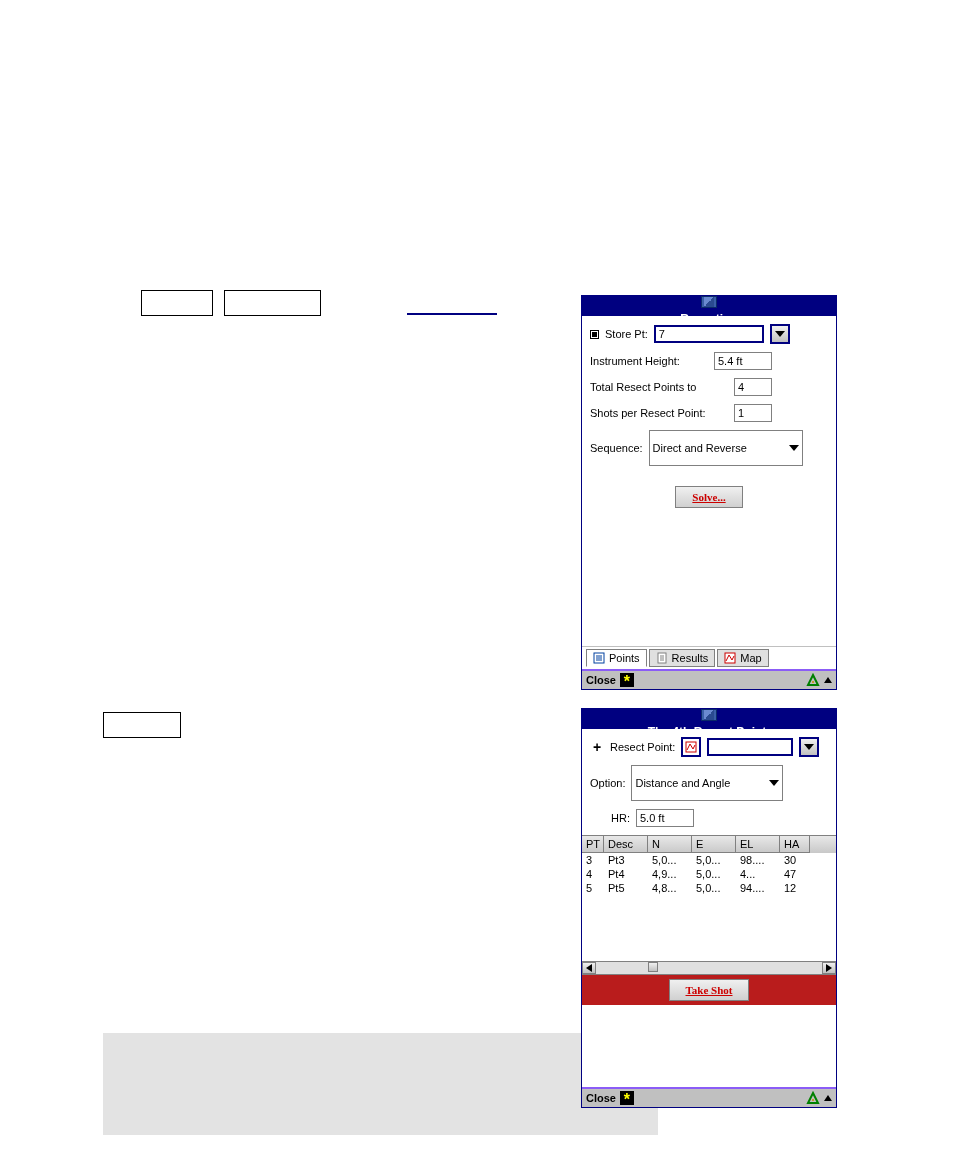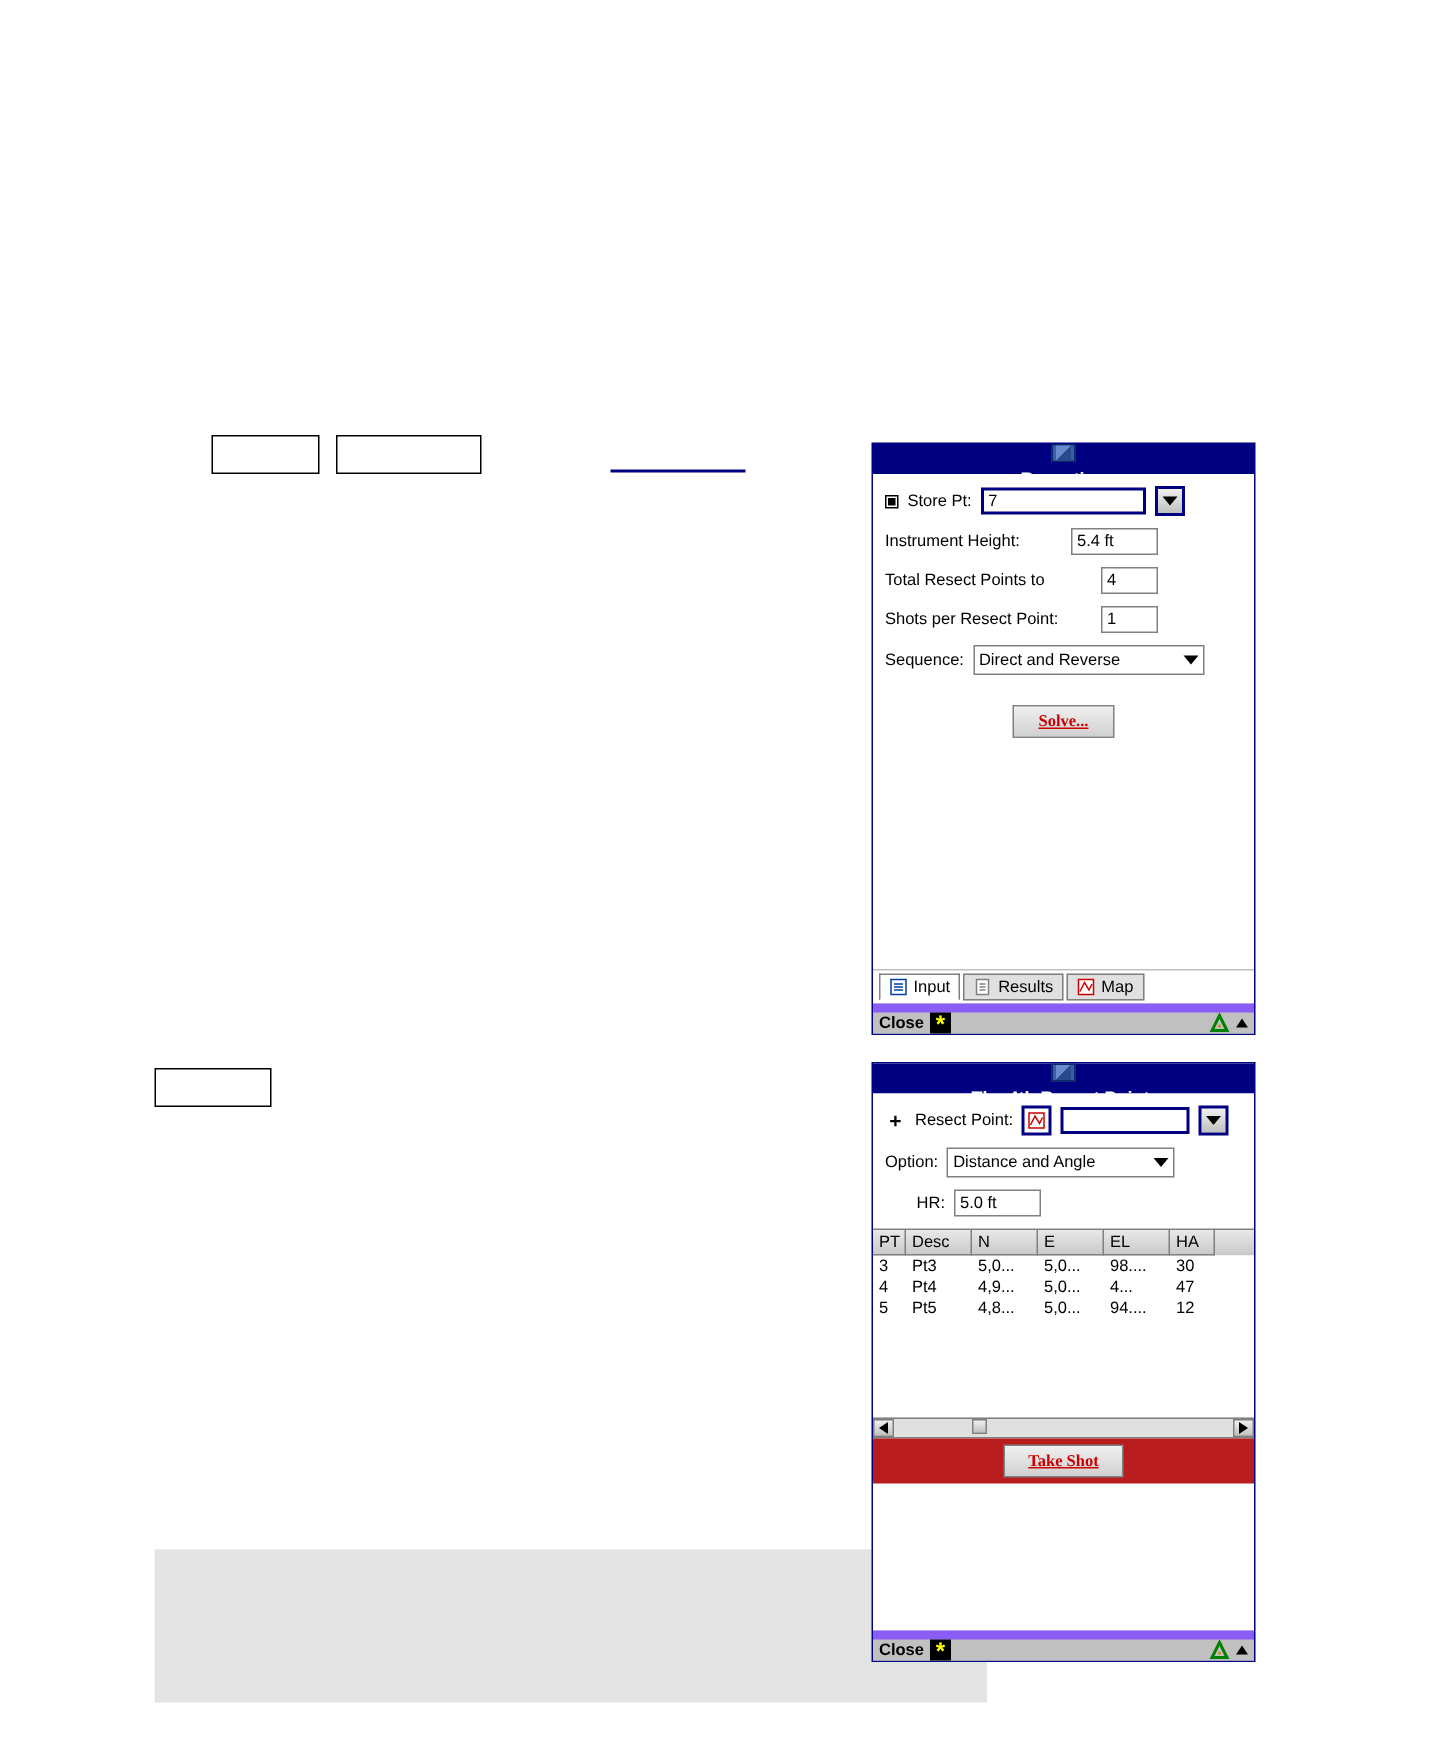--- a/index.html
+++ b/index.html
@@ -90,21 +90,21 @@
   .mapiconbtn {
     width: 20px; height: 20px;
     border: 2px solid #000080;
     background:#ffffff;
     display:flex;align-items:center;justify-content:center;
   }
   .mapiconbtn svg { display:block; }
   .select {
     border: 1px solid #808080;
     background: #ffffff;
-    height: 20px;
+    height: 36px;
     padding: 0 3px;
     font-size: 11px;
     display:flex;align-items:center;justify-content:space-between;
   }
   .select .tri { margin-left:auto; }
   .seqselect { width: 154px; }
   .optselect { width: 152px; }
   .solvebtn, .takeshotbtn {
     border: 1px solid #808080;
     background: linear-gradient(#f0f0f0,#d0d0d0);
@@ -135,21 +135,21 @@
     display:flex;align-items:center;gap:4px;
     font-size: 11px;
   }
   .tab.active { background:#ffffff; border-bottom-color:#ffffff; }
   .tab svg { display:block; }
   .statusbar {
     position:absolute;
     bottom:0; left:0; right:0;
     height: 20px;
     background: #c0c0c0;
-    border-top:6px solid #8b5cf6;
+    border-top:2px solid #8b5cf6;
     display:flex;align-items:center;justify-content:space-between;
     padding: 0 4px;
     font-size:11px;
     font-weight:bold;
   }
   .statusbar .left, .statusbar .right {
     display:flex;align-items:center;gap:4px;
   }
   .star {
     width:14px;height:14px;
@@ -333,21 +333,21 @@
   </div>
 
   <div class="tabs">
     <div class="tab active">
       <svg width="12" height="12">
           <rect x="1" y="1" width="10" height="10" fill="#ffffff" stroke="#0040a0"></rect>
           <line x1="3" y1="4" x2="9" y2="4" stroke="#0040a0"></line>
           <line x1="3" y1="6" x2="9" y2="6" stroke="#0040a0"></line>
           <line x1="3" y1="8" x2="9" y2="8" stroke="#0040a0"></line>
         </svg>
-      <span>Input</span>
+      <span>Points</span>
     </div>
     <div class="tab">
       <svg width="12" height="12">
           <rect x="2" y="1" width="8" height="10" fill="#ffffff" stroke="#808080"></rect>
           <line x1="4" y1="4" x2="8" y2="4" stroke="#808080"></line>
           <line x1="4" y1="6" x2="8" y2="6" stroke="#808080"></line>
           <line x1="4" y1="8" x2="8" y2="8" stroke="#808080"></line>
         </svg>
       <span>Results</span>
     </div>

